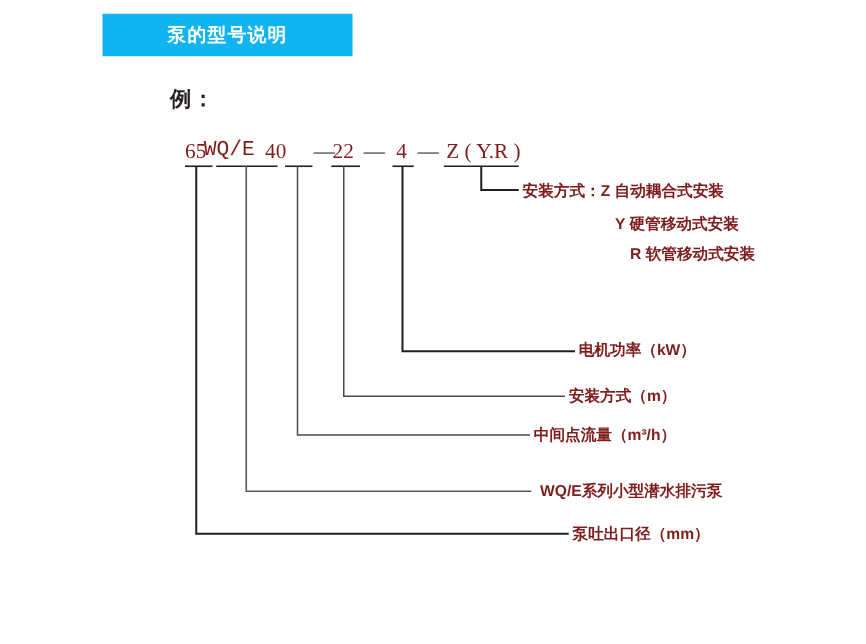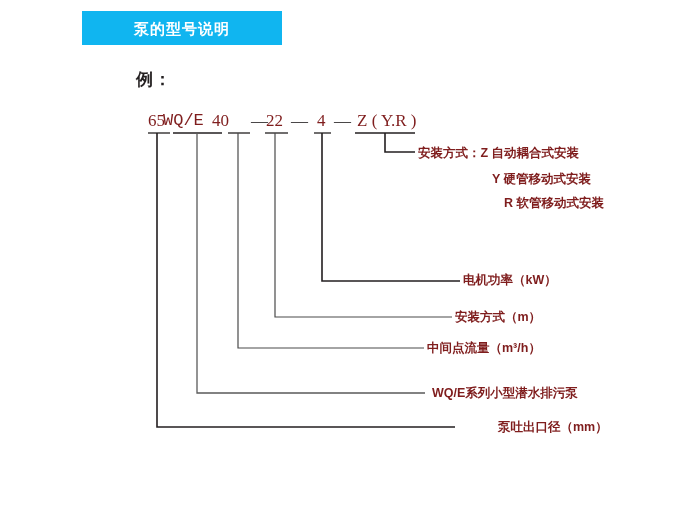--- a/index.html
+++ b/index.html
@@ -144,14 +144,14 @@
 </div>
 
 <div>
   <span class="callout" style="left:418px; top:147px;">安装方式：Z  自动耦合式安装</span>
   <span class="callout sub" style="left:492px; top:173px;">Y  硬管移动式安装</span>
   <span class="callout sub" style="left:472px; top:197px;padding-left:32px;">R  软管移动式安装</span>
   <span class="callout" style="left:463px; top:274px;">电机功率（kW）</span>
   <span class="callout" style="left:455px; top:311px;">安装方式（m）</span>
   <span class="callout" style="left:427px; top:342px;">中间点流量（m³/h）</span>
   <span class="callout" style="left:432px; top:387px;">WQ/E系列小型潜水排污泵</span>
-  <span class="callout" style="left:458px; top:421px;margin-left:40px;">泵吐出口径（mm）</span>
+  <span class="callout" style="left:458px; top:421px;">泵吐出口径（mm）</span>
 </div>
 
 </body></html>

